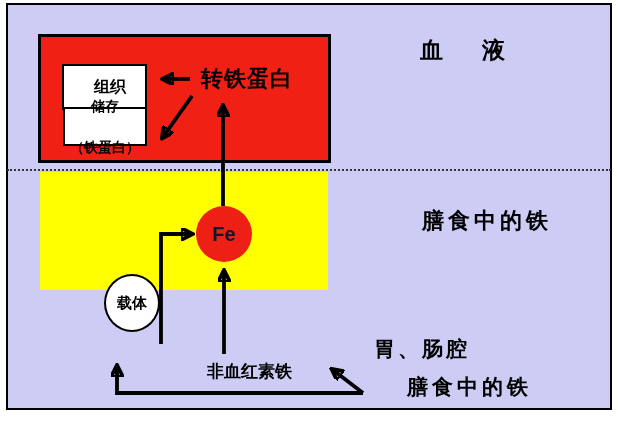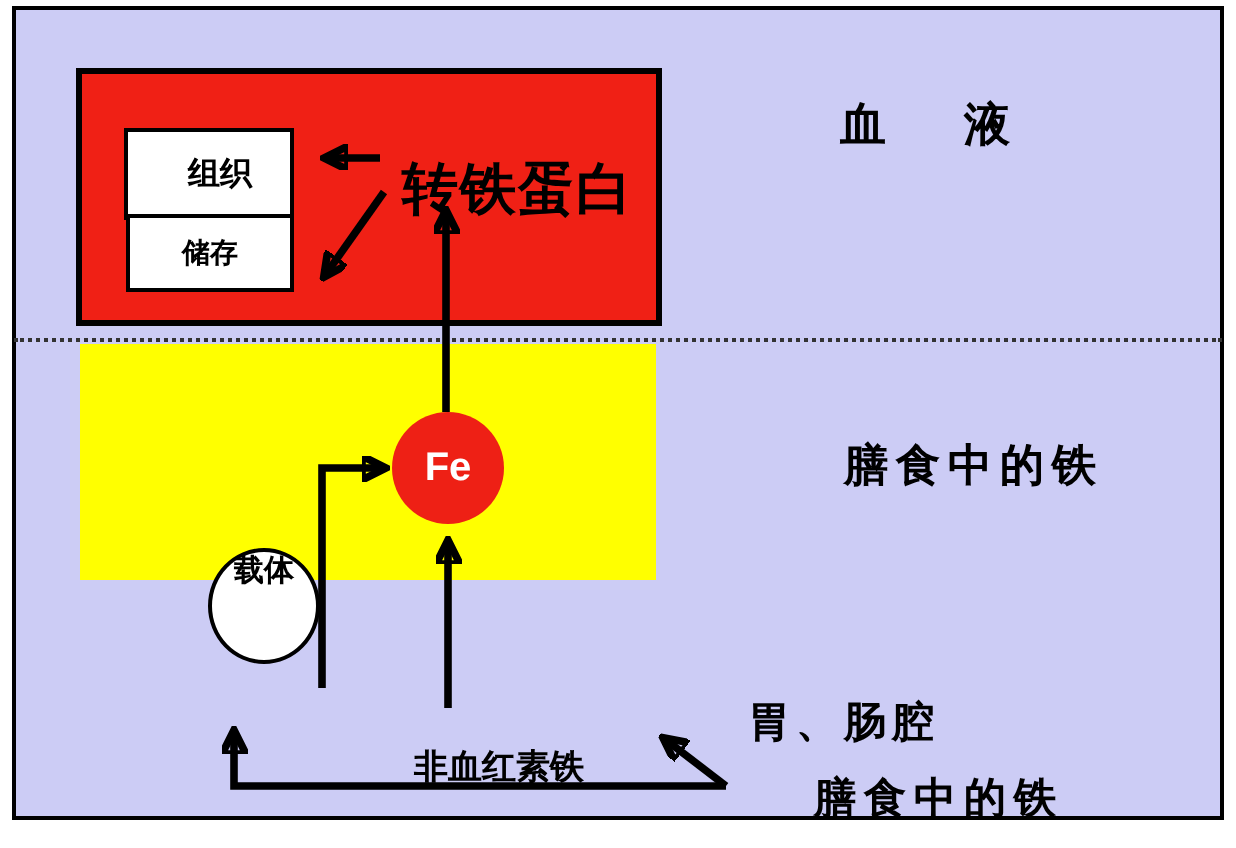--- a/index.html
+++ b/index.html
@@ -40,33 +40,33 @@
   }
   .tissue-box { left:62px; top:64px; width:85px; height:46px; font-size:16px;padding-left:11px; }
   .storage-box { left:63px; top:107px; width:84px; height:39px;
     flex-direction:column; font-size:14px; line-height:17px;gap:24px; }
 
   
   .fe-circle {
     left:196px; top:206px; width:56px; height:56px; border-radius:50%;
     background:#EE2015; z-index:5;
     display:flex; align-items:center; justify-content:center;
-    font-size:20px; font-weight:600; color:#ffffff;
+    font-size:20px; font-weight:600; color:#0f172a;
   }
   .carrier-circle {
     left:104px; top:274px; width:56px; height:58px; border-radius:50%;
     background:#fff; border:2px solid #000; box-sizing:border-box; z-index:5;
-    display:flex; justify-content:center;
+    display:flex; align-items:center; justify-content:center;
     font-size:15px; font-weight:bold;
   }
 
   
-  .lbl { z-index:5; font-weight:bold; white-space:nowrap;margin-top:12px; }
+  .lbl { z-index:5; font-weight:bold; white-space:nowrap; }
   .lbl-blood   { left:420px; top:35px;  font-size:23px; letter-spacing:8px; }
-  .lbl-transferrin { left:201px; top:64px; font-size:28px; letter-spacing:1px; }
+  .lbl-transferrin { left:201px; top:64px; font-size:22px; letter-spacing:1px; }
   .lbl-mucosa  { left:422px; top:206px; font-size:22px; letter-spacing:4px; }
   .lbl-lumen   { left:374px; top:335px; font-size:21px; letter-spacing:3px; }
   .lbl-dietary { left:407px; top:373px; font-size:21px; letter-spacing:4px; }
   .lbl-heme    { left:80px;  top:339px; font-size:19px; }
   .lbl-nonheme { left:207px; top:360px; font-size:17px; }
 
   .arrows { left:0; top:0; width:618px; height:424px; z-index:4; pointer-events:none; }
   .arrows path { stroke:#000; stroke-width:3.8; fill:none; }
 </style>
 </head>
@@ -93,20 +93,21 @@
     <path d="M224,354 L224,272" marker-end="url(#ah)"></path>
     <path d="M363,393 L117,393 L117,367" marker-end="url(#ah)"></path>
     <path d="M363,393 L333,370" marker-end="url(#ah)"></path>
   </svg>
 
   <div class="abs white-box tissue-box">
     <span>组织</span>
   </div>
   <div class="abs white-box storage-box">
     <span>储存</span>
+    <span>（铁蛋白）</span>
   </div>
 
   <div class="abs fe-circle">
     <span>Fe</span>
   </div>
   <div class="abs carrier-circle">
     <span>载体</span>
   </div>
 
   <div class="abs lbl lbl-transferrin">转铁蛋白</div>

